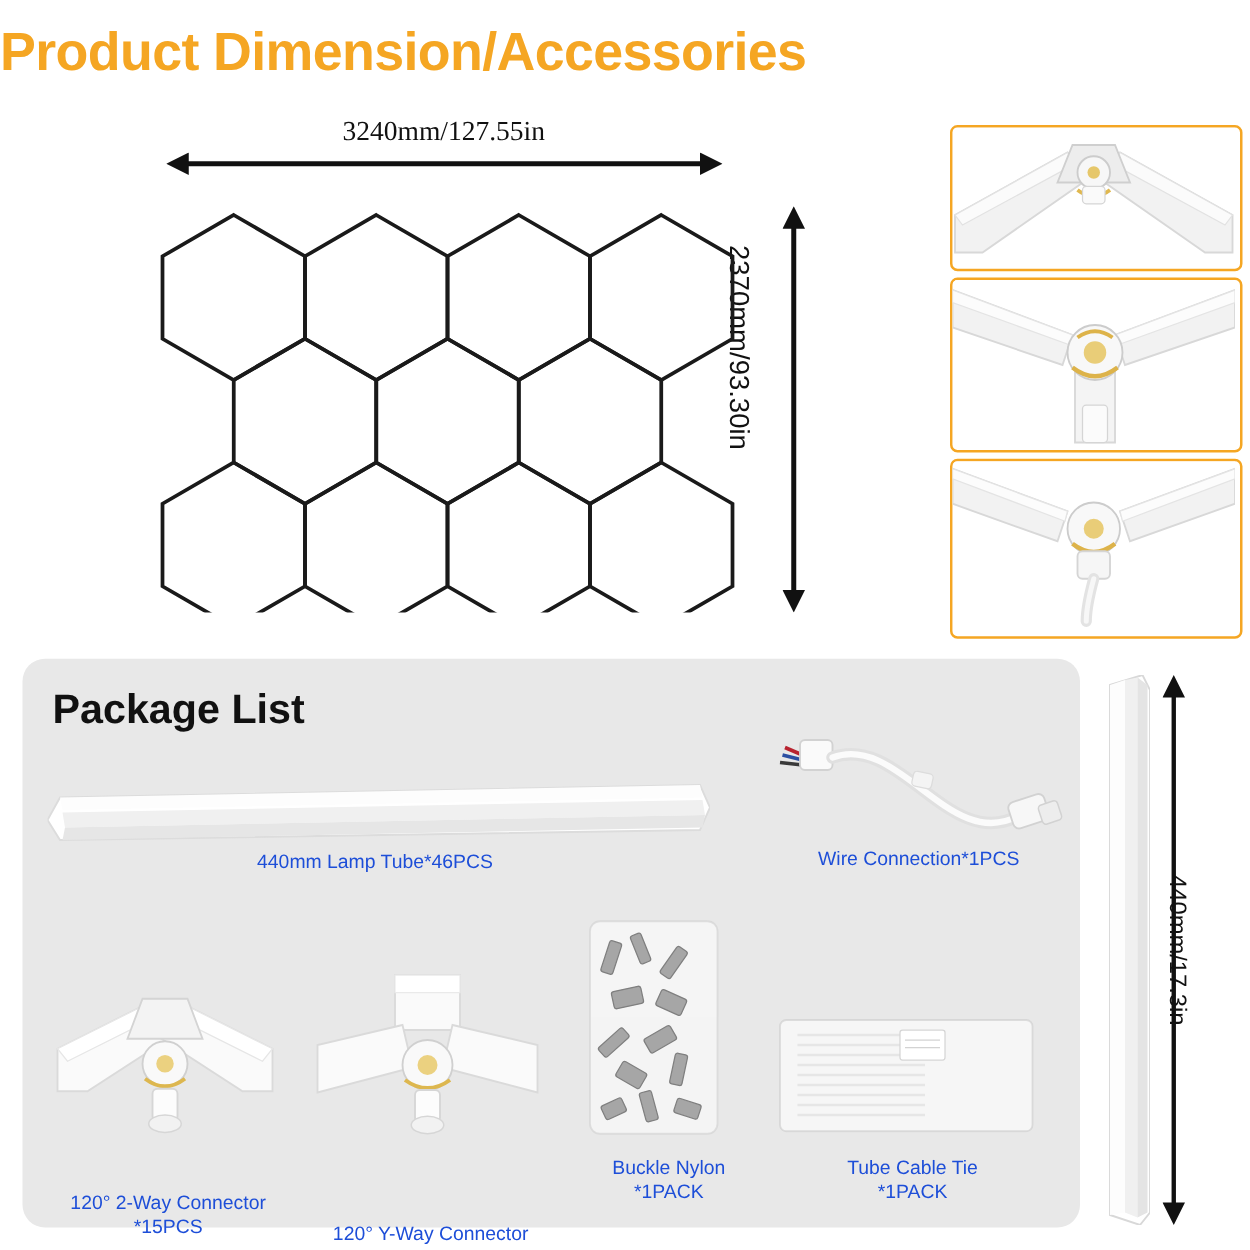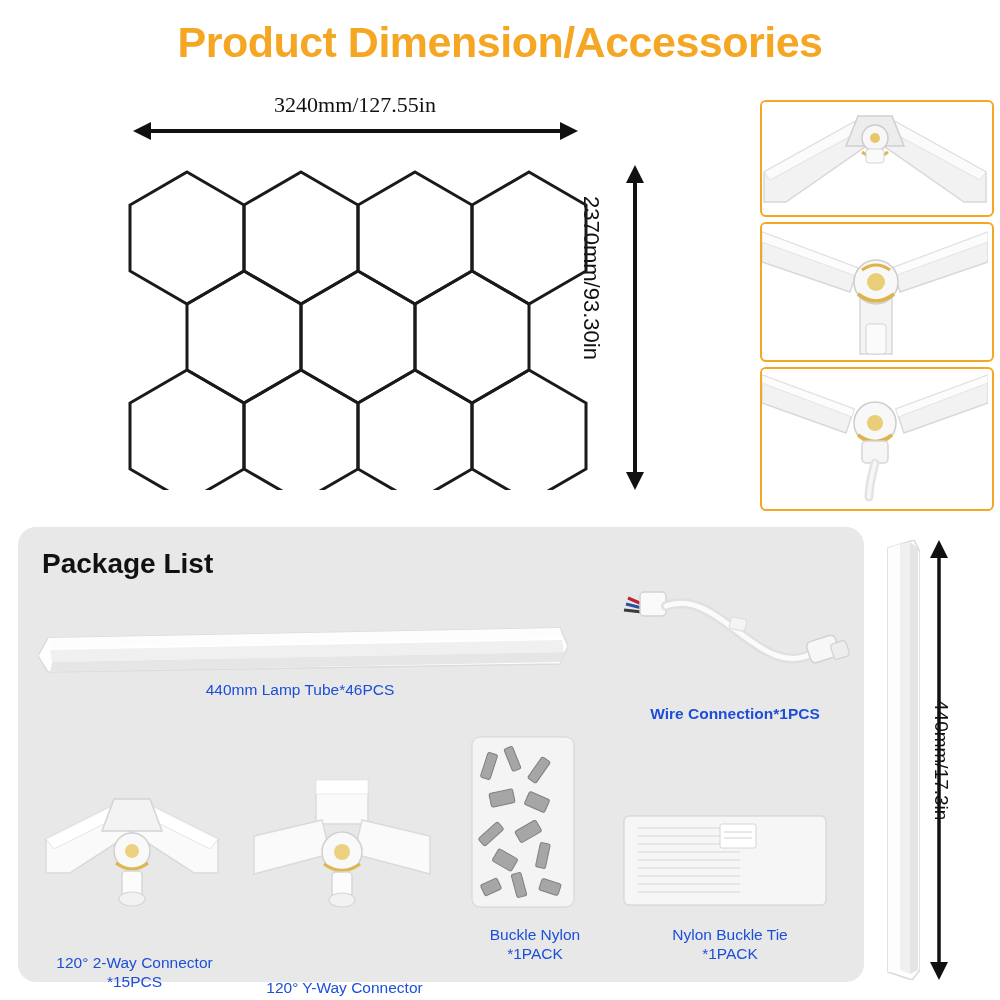--- a/index.html
+++ b/index.html
@@ -8,21 +8,21 @@
     background:#ffffff;
     font-family:"Liberation Sans", sans-serif;
     position:relative;
     overflow:hidden;
   }
   .page{position:relative;width:1000px;height:1000px;}
 
   
   .title{
     position:absolute;left:0;top:18px;width:1000px;
-    text-align:center;
+    text-align:left;
     font-size:43px;font-weight:bold;
     color:#F5A623;
     letter-spacing:-0.5px;
   }
 
   
   .dim-top-label{
     position:absolute;left:130px;top:92px;width:450px;text-align:center;
     font-size:22px;color:#111;font-family:Liberation Serif, serif;
   }
@@ -47,35 +47,35 @@
   #acc2{left:760px;top:222px;width:230px;height:136px;}
   #acc3{left:760px;top:367px;width:230px;height:140px;}
 
   
   .pkg-panel{
     position:absolute;left:18px;top:527px;width:846px;height:455px;
     background:#e8e8e8;border-radius:18px;
   }
   .pkg-title{
     position:absolute;left:42px;top:548px;
-    font-size:28px;font-weight:bold;color:#111;
+    font-size:33px;font-weight:bold;color:#111;
   }
 
   .cap{
     position:absolute;text-align:center;
     font-size:15.5px;color:#1d4ed8;line-height:19px;
   }
 
   
   .tube{position:absolute;left:38px;top:620px;width:530px;height:58px;}
   .cap-tube{left:100px;top:680px;width:400px;}
 
   
   .wire{position:absolute;left:610px;top:580px;width:250px;height:100px;}
-  .cap-wire{left:605px;top:704px;width:260px;font-weight:bold;}
+  .cap-wire{left:605px;top:678px;width:260px;}
 
   
   .item-img{position:absolute;}
   #img-2way{left:40px;top:795px;width:185px;height:115px;}
   #img-yway{left:250px;top:778px;width:185px;height:132px;}
   #img-screw{left:468px;top:733px;width:110px;height:178px;}
   #img-tie{left:620px;top:812px;width:210px;height:97px;}
 
   .cap-2way{left:22px;top:925px;width:225px;margin-top:28px;}
   .cap-yway{left:232px;top:978px;width:225px;}
@@ -312,21 +312,21 @@
         <line x1="18" y1="72" x2="120" y2="72"></line>
         <line x1="18" y1="80" x2="120" y2="80"></line>
       </g>
       <rect x="100" y="12" width="36" height="24" rx="2" fill="#ffffff" stroke="#cfcfcf"></rect>
       <line x1="104" y1="20" x2="132" y2="20" stroke="#cccccc"></line>
       <line x1="104" y1="26" x2="132" y2="26" stroke="#cccccc"></line>
       <rect x="4" y="4" width="202" height="89" rx="5" fill="#ffffff" opacity="0.14"></rect>
     </svg>
   </div>
   <div class="cap cap-tie">
-    <span>Nylon Buckle Tie</span><br>
+    <span>Tube Cable Tie</span><br>
     <span>*1PACK</span>
   </div>
 
   <div class="vtube">
     <svg width="36" height="440" viewBox="0 0 36 440">
       <polygon points="4,8 30,0 36,12 36,430 28,440 4,432" fill="#ffffff" stroke="#d8d8d8" stroke-width="1.5"></polygon>
       <polygon points="4,8 16,4 16,430 4,432" fill="#fdfdfd"></polygon>
       <polygon points="16,4 26,2 26,434 16,430" fill="#f0f0f0"></polygon>
       <polygon points="26,2 34,8 34,430 26,434" fill="#e4e4e4"></polygon>
     </svg>

